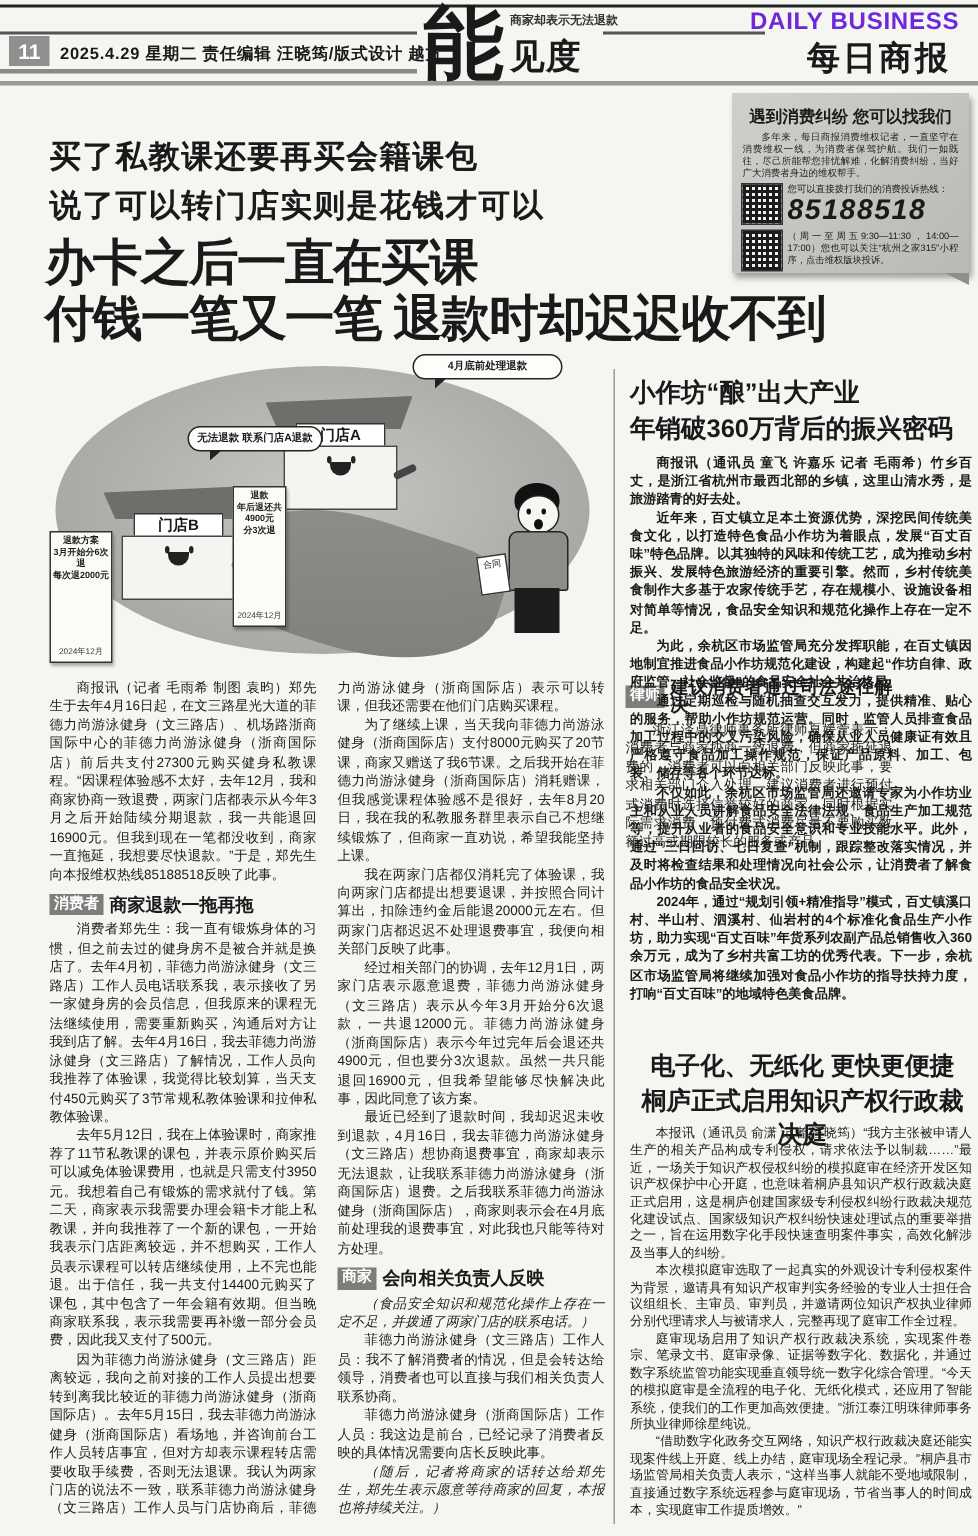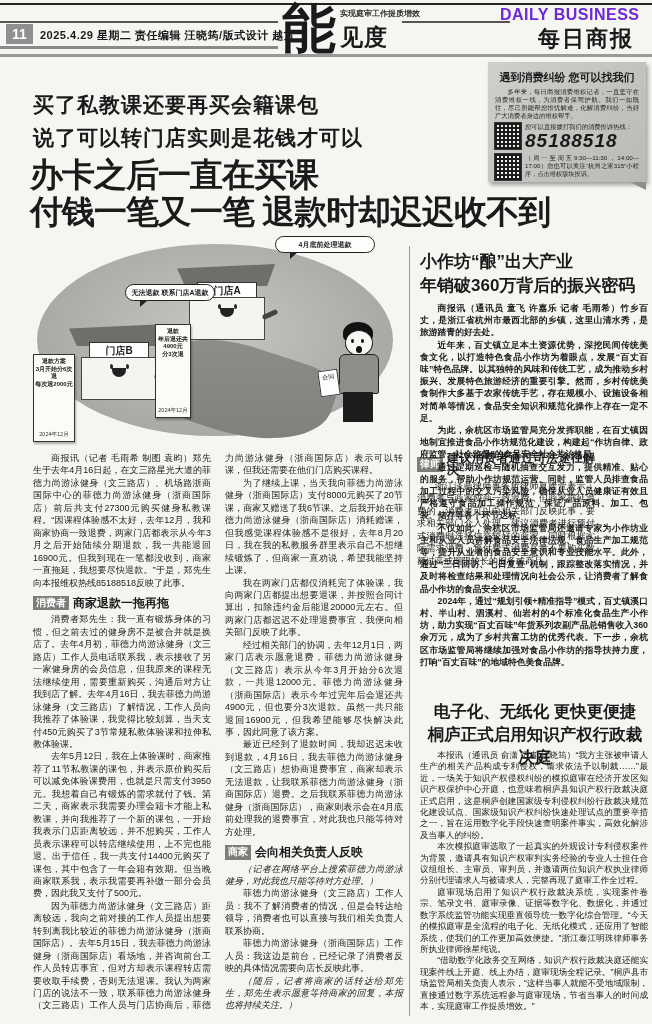--- a/index.html
+++ b/index.html
@@ -91,21 +91,21 @@
 <div class="page">
 
   <div class="abs topline"></div>
   <div class="abs hr-left-top"></div>
   <div class="abs hr-left-bot"></div>
   <div class="abs hr-right-top"></div>
   <div class="abs hr-full-bot"></div>
   <div class="abs pagenum">11</div>
   <div class="abs dateline">2025.4.29 星期二 责任编辑 汪晓筠/版式设计 越方</div>
   <div class="abs mast-char">能</div>
-  <div class="abs mast-top">实现庭审工作提质增效</div>
+  <div class="abs mast-top">商家却表示无法退款</div>
   <div class="abs mast-sub">见度</div>
   <div class="abs brand-en">DAILY BUSINESS</div>
   <div class="abs brand-cn">每日商报</div>
 
   <div class="abs notice">
     <div class="notice-title">遇到消费纠纷 您可以找我们</div>
     <div class="notice-body">多年来，每日商报消费维权记者，一直坚守在消费维权一线，为消费者保驾护航。我们一如既往，尽己所能帮您排忧解难，化解消费纠纷，当好广大消费者身边的维权帮手。</div>
     <div class="notice-row">
       <div class="qr"></div>
       <div>
@@ -202,21 +202,21 @@
     <p>因为菲德力尚游泳健身（文三路店）距离较远，我向之前对接的工作人员提出想要转到离我比较近的菲德力尚游泳健身（浙商国际店）。去年5月15日，我去菲德力尚游泳健身（浙商国际店）看场地，并咨询前台工作人员转店事宜，但对方却表示课程转店需要收取手续费，否则无法退课。我认为两家门店的说法不一致，联系菲德力尚游泳健身（文三路店）工作人员与门店协商后，菲德力尚游泳健身（浙商国际店）表示可以转课，但我还需要在他们门店购买课程。</p>
     <p>为了继续上课，当天我向菲德力尚游泳健身（浙商国际店）支付8000元购买了20节课，商家又赠送了我6节课。之后我开始在菲德力尚游泳健身（浙商国际店）消耗赠课，但我感觉课程体验感不是很好，去年8月20日，我在我的私教服务群里表示自己不想继续锻炼了，但商家一直劝说，希望我能坚持上课。</p>
     <p>我在两家门店都仅消耗完了体验课，我向两家门店都提出想要退课，并按照合同计算出，扣除违约金后能退20000元左右。但两家门店都迟迟不处理退费事宜，我便向相关部门反映了此事。</p>
     <p>经过相关部门的协调，去年12月1日，两家门店表示愿意退费，菲德力尚游泳健身（文三路店）表示从今年3月开始分6次退款，一共退12000元。菲德力尚游泳健身（浙商国际店）表示今年过完年后会退还共4900元，但也要分3次退款。虽然一共只能退回16900元，但我希望能够尽快解决此事，因此同意了该方案。</p>
     <p>最近已经到了退款时间，我却迟迟未收到退款，4月16日，我去菲德力尚游泳健身（文三路店）想协商退费事宜，商家却表示无法退款，让我联系菲德力尚游泳健身（浙商国际店）退费。之后我联系菲德力尚游泳健身（浙商国际店），商家则表示会在4月底前处理我的退费事宜，对此我也只能等待对方处理。</p>
 
     <div class="sec-h">
       <span class="sec-label">商家</span>
       <span>会向相关负责人反映</span>
     </div>
-    <p class="note">（记者在网络平台上搜索菲德力尚游泳健身，对此我也只能等待对方处理。）</p>
+    <p class="note">（食品安全知识和规范化操作上存在一定不足，并拨通了两家门店的联系电话。）</p>
     <p>菲德力尚游泳健身（文三路店）工作人员：我不了解消费者的情况，但是会转达给领导，消费者也可以直接与我们相关负责人联系协商。</p>
     <p>菲德力尚游泳健身（浙商国际店）工作人员：我这边是前台，已经记录了消费者反映的具体情况需要向店长反映此事。</p>
     <p class="note">（随后，记者将商家的话转达给郑先生，郑先生表示愿意等待商家的回复，本报也将持续关注。）</p>
 
     <div class="sec-h">
       <span class="sec-label">律师</span>
       <span>建议消费者通过司法途径解决</span>
     </div>
     <p>浙江泽鼎律师事务所律师夏媛萱表示：消费者与商家协商一致退费，但商家拖延退费的，消费者可以向相关部门反映此事，要求相关部门介入处理。建议消费者进行预付式消费时选择信誉较好的商家，同时根据实际需求消费，预付费式消费尽量不要购买数额过高或期限较长的服务或产品。</p>
   </div>

